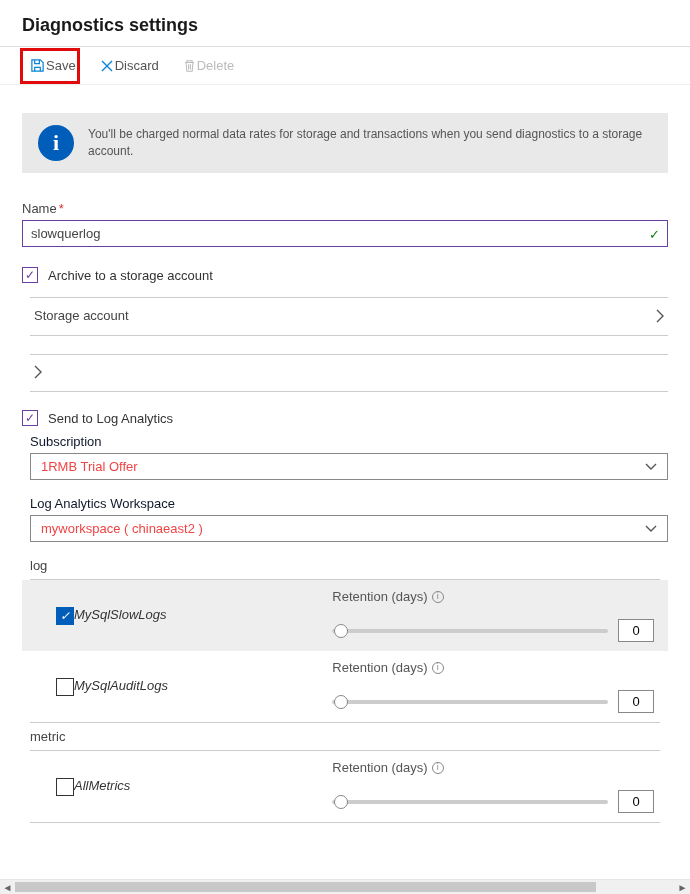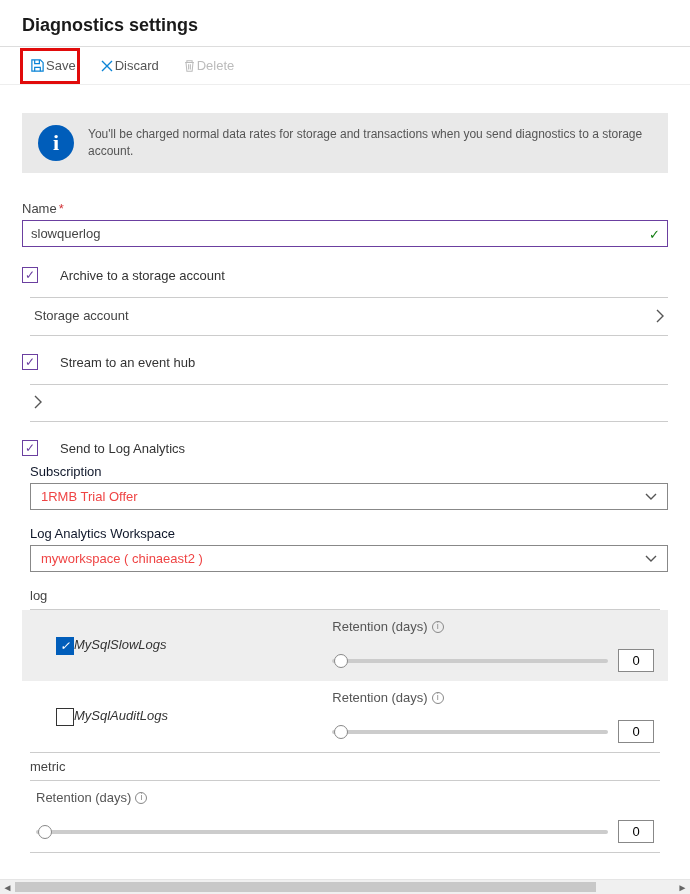--- a/index.html
+++ b/index.html
@@ -90,21 +90,21 @@
     right: 8px;
     top: 50%;
     transform: translateY(-50%);
     color: #107c10;
     font-size: 13px;
   }
 
   .check-row {
     display: flex;
     align-items: center;
-    gap: 22px;
+    gap: 10px;
     margin: 14px 0 6px;
     font-size: 13px;
     color: #333;
   }
   .azure-check {
     width: 16px; height: 16px;
     border: 1px solid #6b3fa0;
     display: flex; align-items: center; justify-content: center;
     background: #fff;
     flex:none;
@@ -264,24 +264,20 @@
         <div class="pk-label">Storage account</div>
       </div>
       <span>
         <svg width="8" height="14" viewBox="0 0 8 14">
             <path fill="none" stroke="#555" stroke-width="1.4" d="M1 1l6 6-6 6"></path>
           </svg>
       </span>
     </div>
   </div>
 
-  <div class="check-row">
-    <div class="azure-check checked"></div>
-    <span>Stream to an event hub</span>
-  </div>
 
   <div class="indent">
     <div class="picker">
       <span>
         <svg width="8" height="14" viewBox="0 0 8 14">
             <path fill="none" stroke="#555" stroke-width="1.4" d="M1 1l6 6-6 6"></path>
           </svg>
       </span>
     </div>
   </div>
@@ -354,20 +350,24 @@
         <input class="slider-val" value="0" style="">
       </div>
     </div>
   </div>
 
   <div class="bottom-sep"></div>
   <div class="section-label">metric</div>
   <div class="top-sep"></div>
 
   <div class="row-item">
+    <div class="row-left">
+      <div class="blue-check"></div>
+      <span>AllMetrics</span>
+    </div>
     <div class="row-right">
       <div class="ret-label">
           <span>Retention (days)</span>
           <span class="info-icon">i</span>
         </div>
       <div class="slider-wrap">
         <div class="slider-track">
             <div class="slider-thumb"></div>
           </div>
         <input class="slider-val" value="0" style="">

